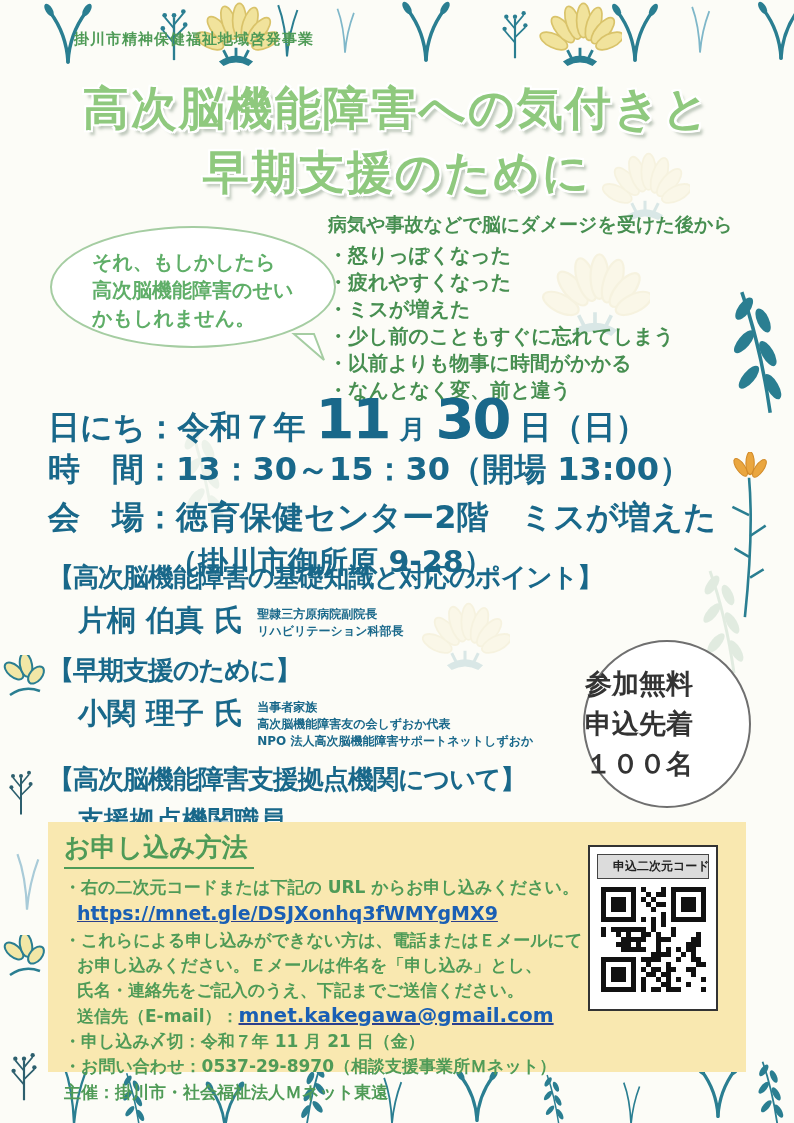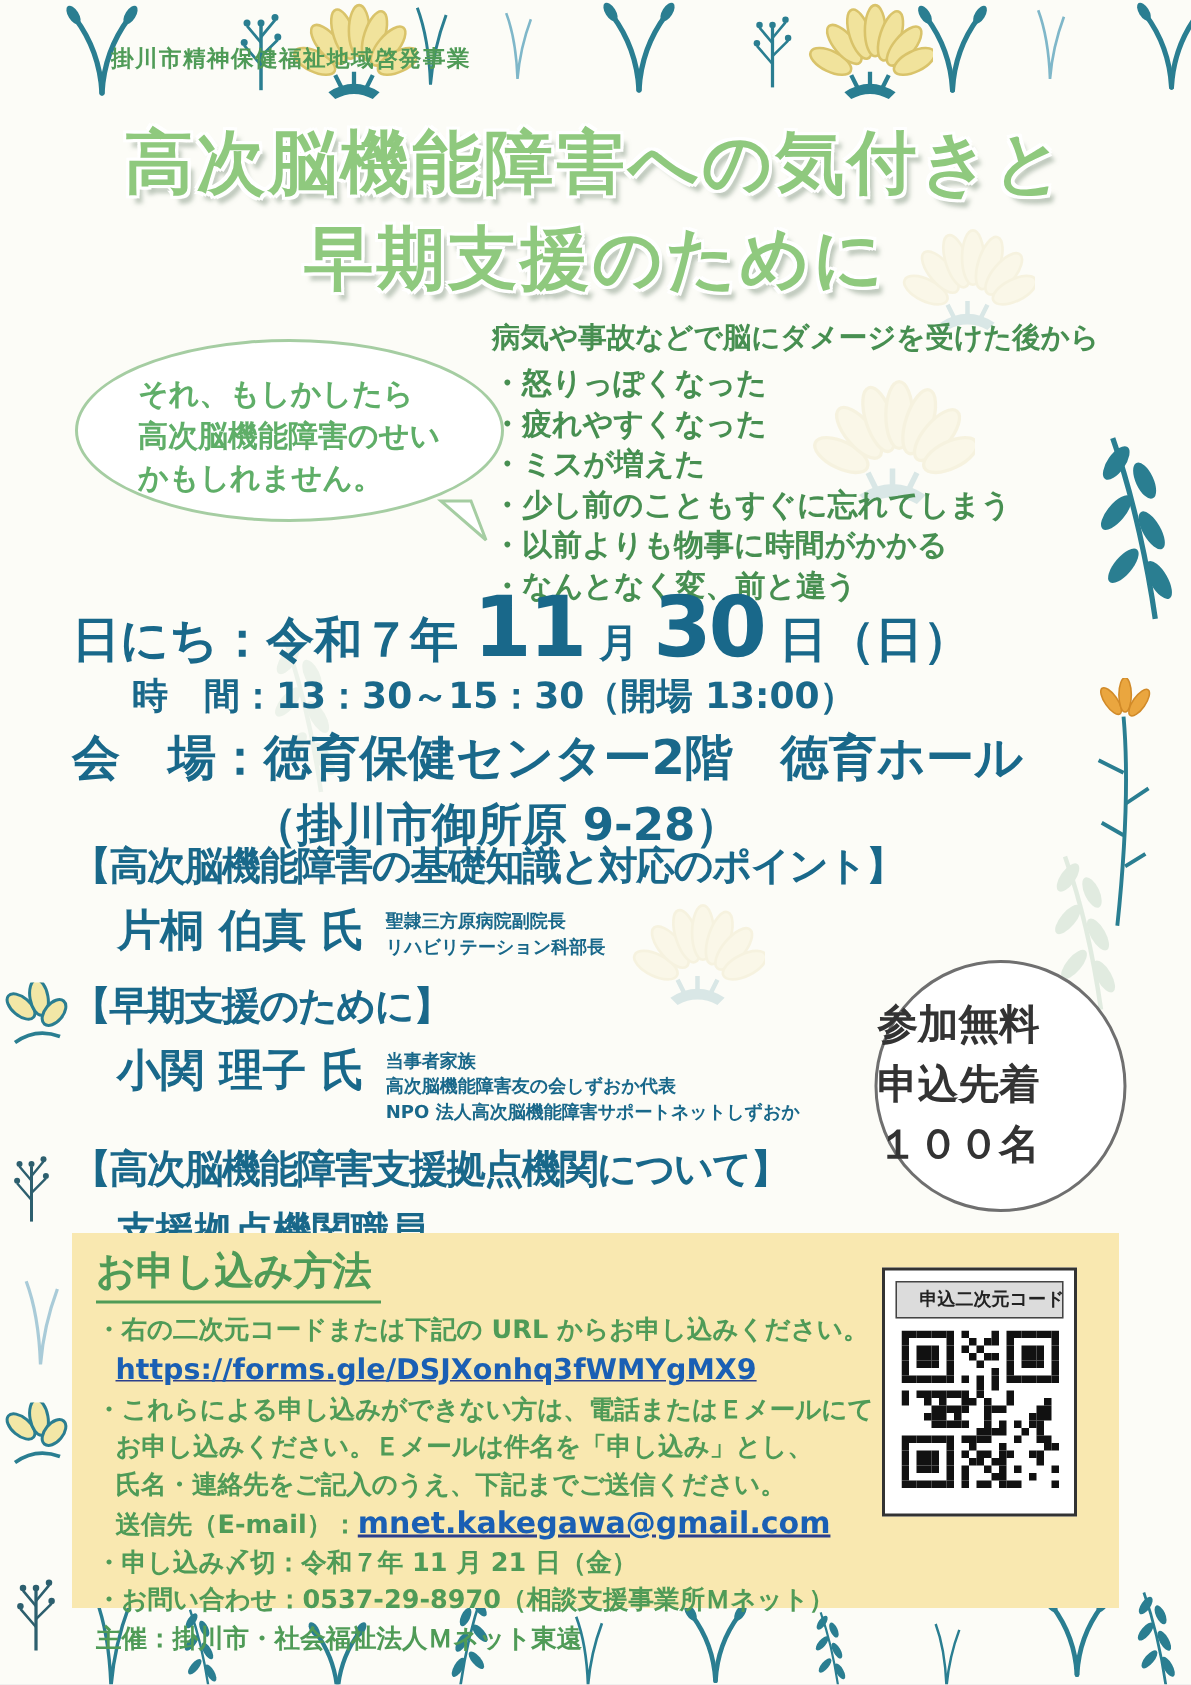--- a/index.html
+++ b/index.html
@@ -26,21 +26,21 @@
 
   .symptoms{left:328px;top:212px;width:445px;color:#478f51;font-weight:bold;}
   .symptoms-header{font-size:19px;}
   .symptoms ul{list-style:none;margin:4px 0 0 0;padding:0;font-size:20px;line-height:27px;}
 
   .event{left:48px;top:386px;width:715px;color:#19688a;font-weight:bold;white-space:nowrap;}
   .ev-line1{display:flex;align-items:baseline;height:62px;}
   .ev-t{font-size:32px;}
   .ev-num{font-size:56px;margin:0 10px;letter-spacing:-2px;}
   .ev-month{font-size:26px;}
-  .ev-line2{font-size:24px;margin-top:0px;margin-left:40px;}
+  .ev-line2{font-size:32px;margin-top:0px;}
   .ev-line3{font-size:32px;margin-top:4px;}
   .ev-line4{font-size:30px;padding-left:120px;margin-top:2px;}
 
   .sessions{left:48px;top:560px;width:560px;color:#19688a;}
   .s-heading{font-size:26px;font-weight:bold;letter-spacing:-1px;white-space:nowrap;}
   .s-row{display:flex;align-items:flex-start;padding-left:30px;margin:6px 0 12px 0;}
   .s-speaker{font-size:29px;font-weight:bold;white-space:nowrap;}
   .s-titles{margin-left:14px;font-size:12px;font-weight:bold;line-height:17px;padding-top:5px;white-space:nowrap;}
   .s-staff{font-size:26px;font-weight:bold;padding-left:30px;margin-top:6px;}
 
@@ -277,21 +277,21 @@
 
   <div class="content event">
     <div class="ev-line1">
       <span class="ev-t">日にち：令和７年</span>
       <span class="ev-num">11</span>
       <span class="ev-month">月</span>
       <span class="ev-num">30</span>
       <span class="ev-t">日（日）</span>
     </div>
     <div class="ev-line2">時　間：13：30～15：30（開場 13:00）</div>
-    <div class="ev-line3">会　場：徳育保健センター2階　徳育ホール</div>
+    <div class="ev-line3">会　場：徳育保健センター2階　ミスが増えた</div>
     <div class="ev-line4">（掛川市御所原 9-28）</div>
   </div>
 
   <div class="content sessions">
     <div class="s-heading">【高次脳機能障害の基礎知識と対応のポイント】</div>
     <div class="s-row">
       <span class="s-speaker">片桐 伯真 氏</span>
       <span class="s-titles">
         <div>聖隷三方原病院副院長</div>
         <div>リハビリテーション科部長</div>
@@ -313,21 +313,21 @@
   <div class="content badge">
     <div>参加無料</div>
     <div>申込先着</div>
     <div>１００名</div>
   </div>
 
   <div class="content app-box">
     <div class="app-heading">お申し込み方法</div>
     <div class="app-lines">
       <div>・右の二次元コードまたは下記の URL からお申し込みください。</div>
-      <a class="app-url">https://forms.gle/DSJXonhq3fWMYgMX9</a>
+      <a class="app-url">https://mnet.gle/DSJXonhq3fWMYgMX9</a>
       <div>・これらによる申し込みができない方は、電話またはＥメールにて</div>
       <div class="app-indent">お申し込みください。Ｅメールは件名を「申し込み」とし、</div>
       <div class="app-indent">氏名・連絡先をご記入のうえ、下記までご送信ください。</div>
       <div class="app-indent">
         <span>送信先（E-mail）：</span><a class="app-email">mnet.kakegawa@gmail.com</a>
       </div>
       <div>・申し込み〆切：令和７年 11 月 21 日（金）</div>
       <div>・お問い合わせ：0537-29-8970（相談支援事業所Ｍネット）</div>
       <div class="app-organizer">主催：掛川市・社会福祉法人Ｍネット東遠</div>
     </div>

